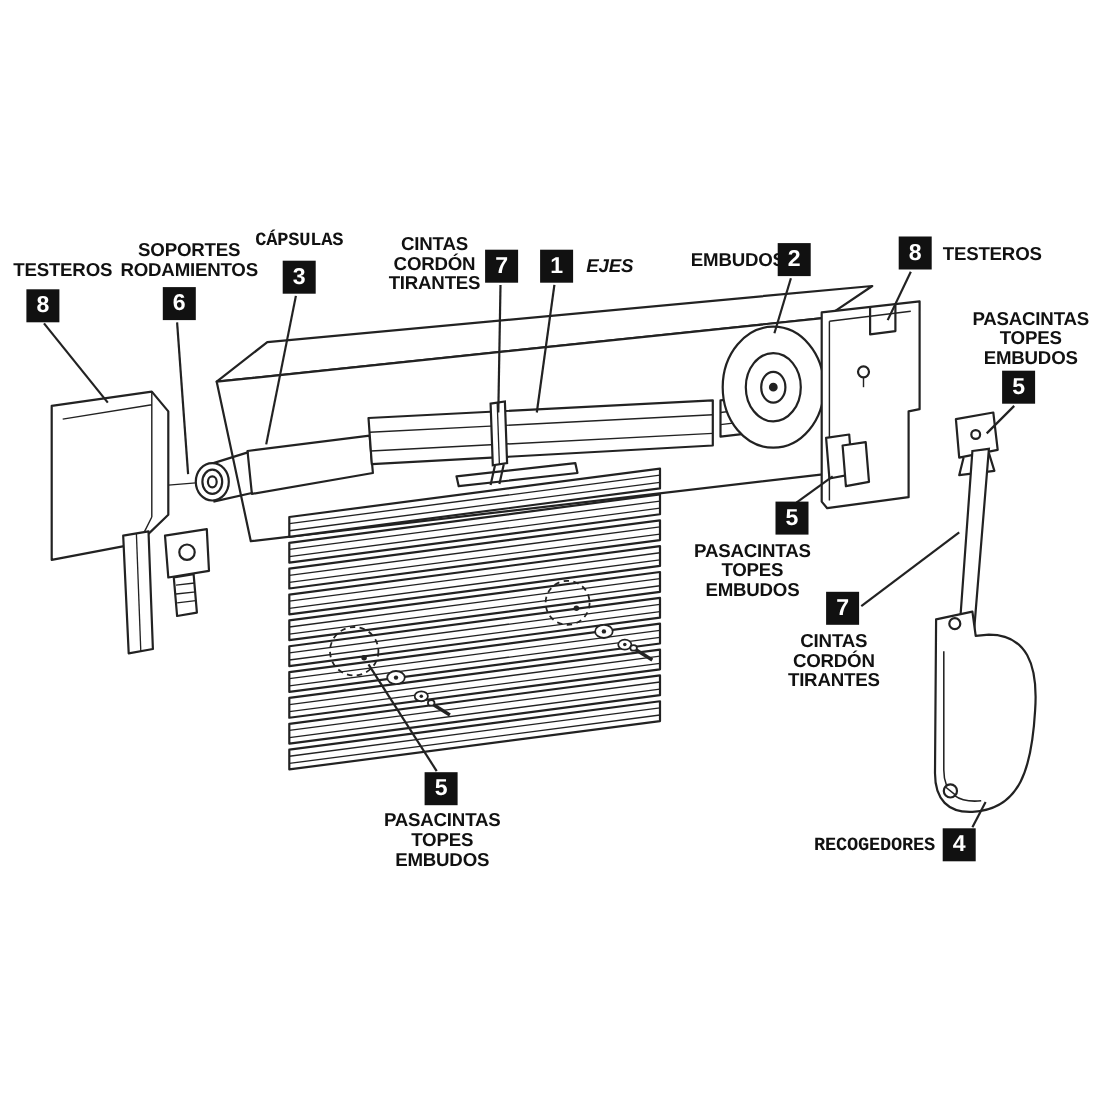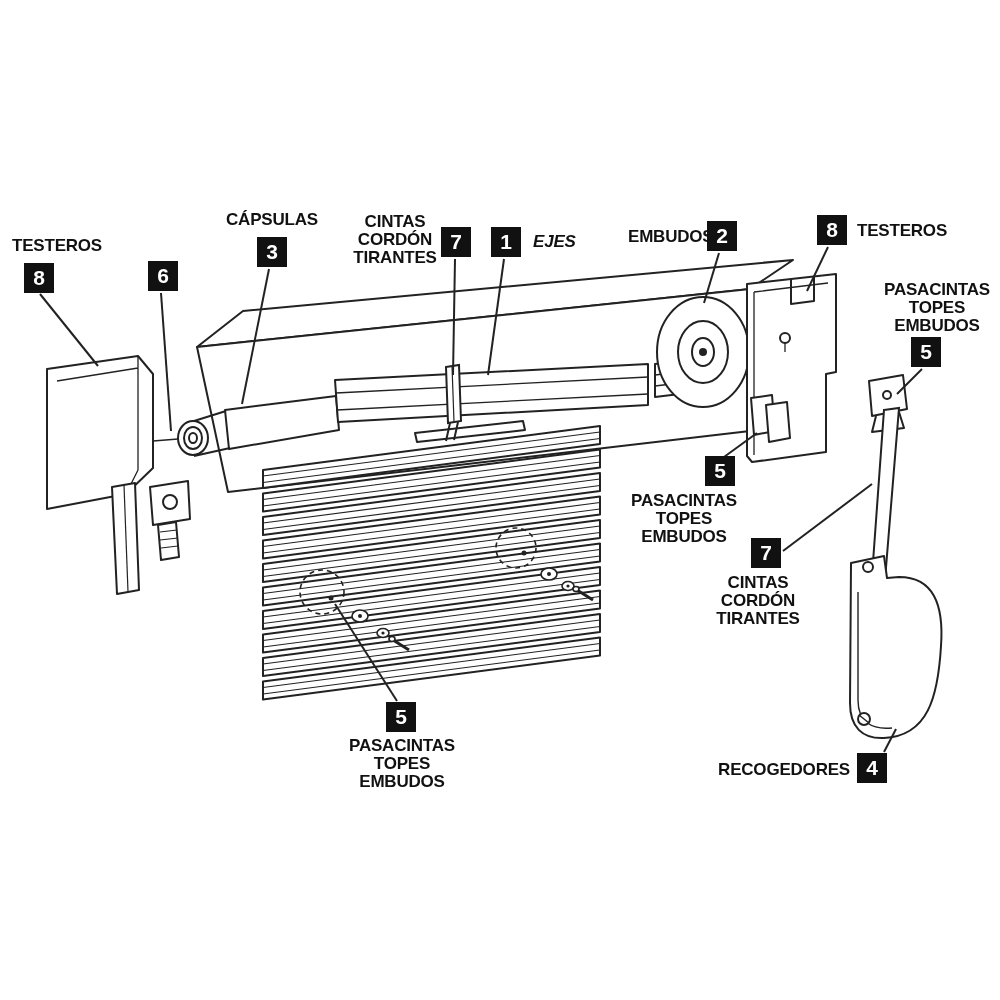--- a/index.html
+++ b/index.html
@@ -3,21 +3,21 @@
 <meta charset="utf-8">
 <style>
   * { margin:0; padding:0; box-sizing:border-box; }
   html,body { background:#fff; }
   body { font-family:"Liberation Sans", sans-serif; }
   .canvas { position:relative; width:1000px; height:1000px; background:#fff; overflow:hidden; }
   svg.art { position:absolute; left:0; top:0; width:1000px; height:1000px; }
   .lbl { position:absolute; font-weight:800; font-size:17px; line-height:18px;
          letter-spacing:-0.2px; color:#111; text-align:center; }
   .lbl.left  { text-align:left; }
-  .lbl.right { text-align:right; }
+  .lbl.right { text-align:right;font-family:Liberation Mono, monospace; }
   .lbl .line { display:block; }
   .badge { position:absolute; width:30px; height:30px; background:#111; color:#fff;
            font-weight:800; font-size:21px; line-height:30px; text-align:center; }
 </style>
 </head>
 <body>
 
 <div class="canvas">
 
   <svg class="art" viewBox="0 0 1000 1000" xmlns="http://www.w3.org/2000/svg">
@@ -174,23 +174,27 @@
       <path d="M397,701 L335,604"></path>
       <path d="M884,752 L896,729"></path>
     </g>
   </svg>
 
   <div class="lbl" style="left:4px; top:237px; width:106px;">
     <span class="line">TESTEROS</span>
   </div>
   <div class="badge" style="left:24px; top:263px;">8</div>
 
+  <div class="lbl" style="left:108px; top:219px; width:128px;">
+    <span class="line">SOPORTES</span>
+    <span class="line">RODAMIENTOS</span>
+  </div>
   <div class="badge" style="left:148px; top:261px;">6</div>
 
-  <div class="lbl" style="left:222px; top:211px; width:100px;">
+  <div class="lbl" style="left:222px; top:211px; width:100px;font-family:Liberation Mono, monospace;">
     <span class="line">CÁPSULAS</span>
   </div>
   <div class="badge" style="left:257px; top:237px;">3</div>
 
   <div class="lbl" style="left:342px; top:213px; width:106px;">
     <span class="line">CINTAS</span>
     <span class="line">CORDÓN</span>
     <span class="line">TIRANTES</span>
   </div>
   <div class="badge" style="left:441px; top:227px;">7</div>

